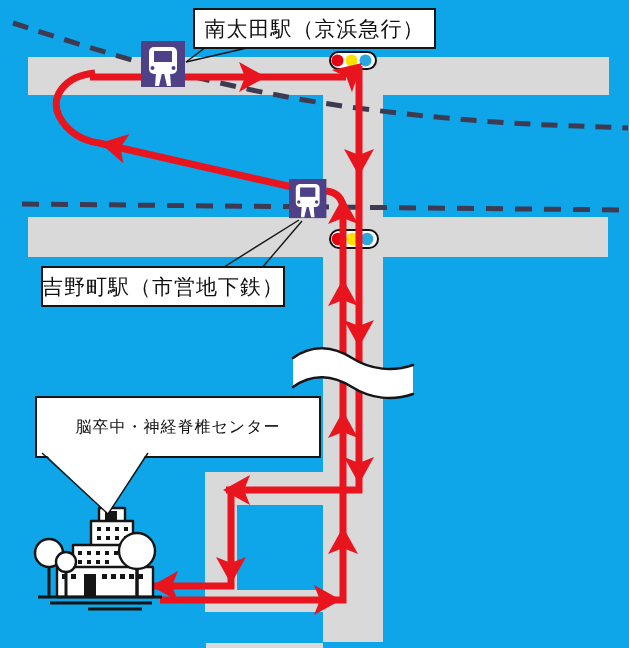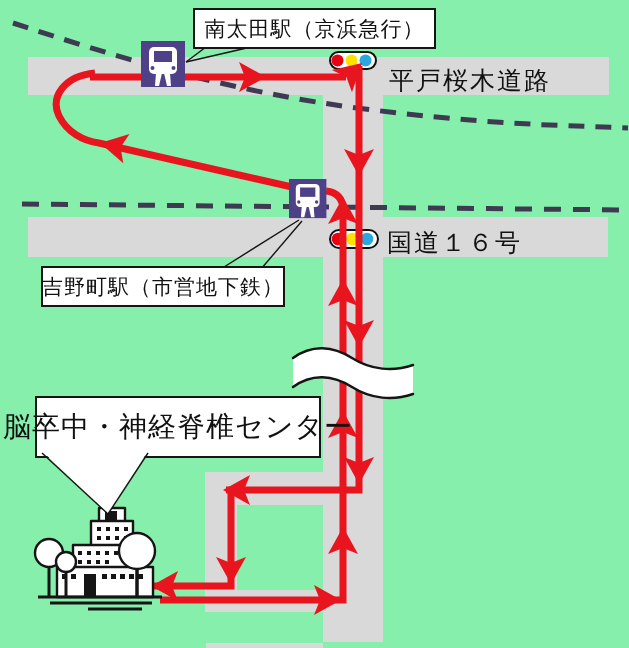--- a/index.html
+++ b/index.html
@@ -1,16 +1,16 @@
 <!DOCTYPE html>
 <html style="--route-red: #E8141E; --road-gray: #D9D9D9; --railway-dark: #3E3A52; --station-purple: #4F4187; --signal-red: #E60012; --signal-yellow: #FFE100; --signal-blue: #29A8E0; --outline-black: #151515;"><head>
 <meta charset="utf-8">
 <style>
   html,body{margin:0;padding:0;background:#fff;}
-  #stage{position:relative;width:629px;height:648px;background:#86efac;overflow:hidden;
+  #stage{position:relative;width:629px;height:648px;background:#0ea5e9;overflow:hidden;
          font-family:"Liberation Sans",sans-serif;color:#111;}
   .road{position:absolute;background:var(--road-gray);}
   svg.layer{position:absolute;left:0;top:0;pointer-events:none;}
   #vector{z-index:2;}
   #tail{z-index:4;}
   .road{z-index:1;}
   .callout{position:absolute;z-index:3;background:#fff;border:2px solid #151515;
            display:flex;align-items:center;justify-content:center;
            font-size:21px;letter-spacing:1px;white-space:nowrap;}
   .roadname{position:absolute;z-index:3;font-size:25px;letter-spacing:2px;white-space:nowrap;}
@@ -159,26 +159,24 @@
       <circle cx="137" cy="551" r="18" class="bld"></circle>
       <path class="ink" stroke-width="2.8" d="M38,597 L162,597"></path>
       <path class="ink" stroke-width="2.8" d="M50,603 L152,603"></path>
       <path class="ink" stroke-width="2.8" d="M88,609 L142,609"></path>
     </g>
   </svg>
 
   <div class="callout" style="left:193px;top:8px;width:239px;height:37px;">
     <span>南太田駅（京浜急行）</span>
   </div>
-  <div class="roadname" style="left:389px;top:64px;">平戸桜木道路</div>
   <div class="callout" style="left:41px;top:266px;width:240px;height:37px;">
     <span>吉野町駅（市営地下鉄）</span>
   </div>
-  <div class="roadname" style="left:387px;top:226px;">国道１６号</div>
-  <div class="callout" style="left:35px;top:396px;width:282px;height:58px;font-size:28px;">
+  <div class="callout" style="left:35px;top:396px;width:282px;height:58px;font-size:16px;">
     <span>脳卒中・神経脊椎センター</span>
   </div>
 
   <svg id="tail" class="layer" width="629" height="648" viewBox="0 0 629 648">
     <g>
       <polygon points="42,451 148,451 108,514" fill="#fff"></polygon>
       <path class="conn" stroke-width="1.6" d="M42,453 L108,514"></path>
       <path class="conn" stroke-width="1.6" d="M148,453 L108,514"></path>
     </g>
   </svg>

